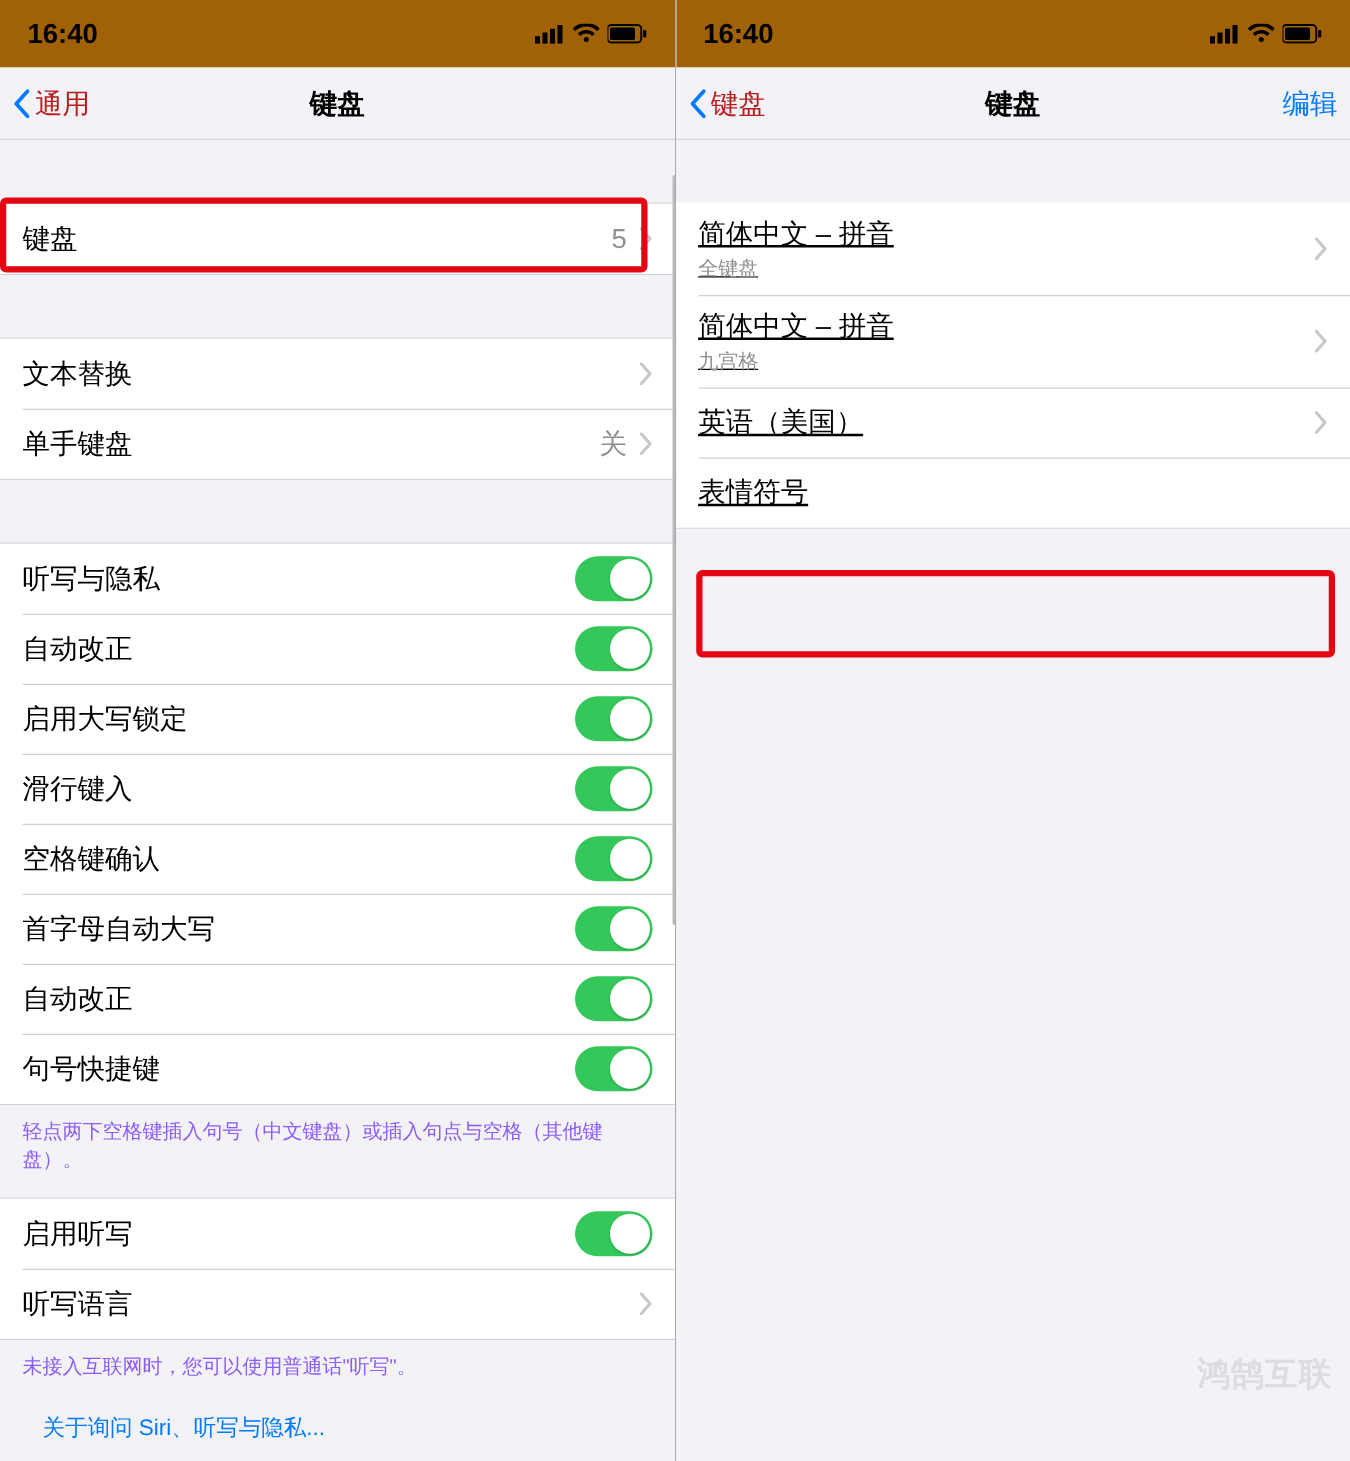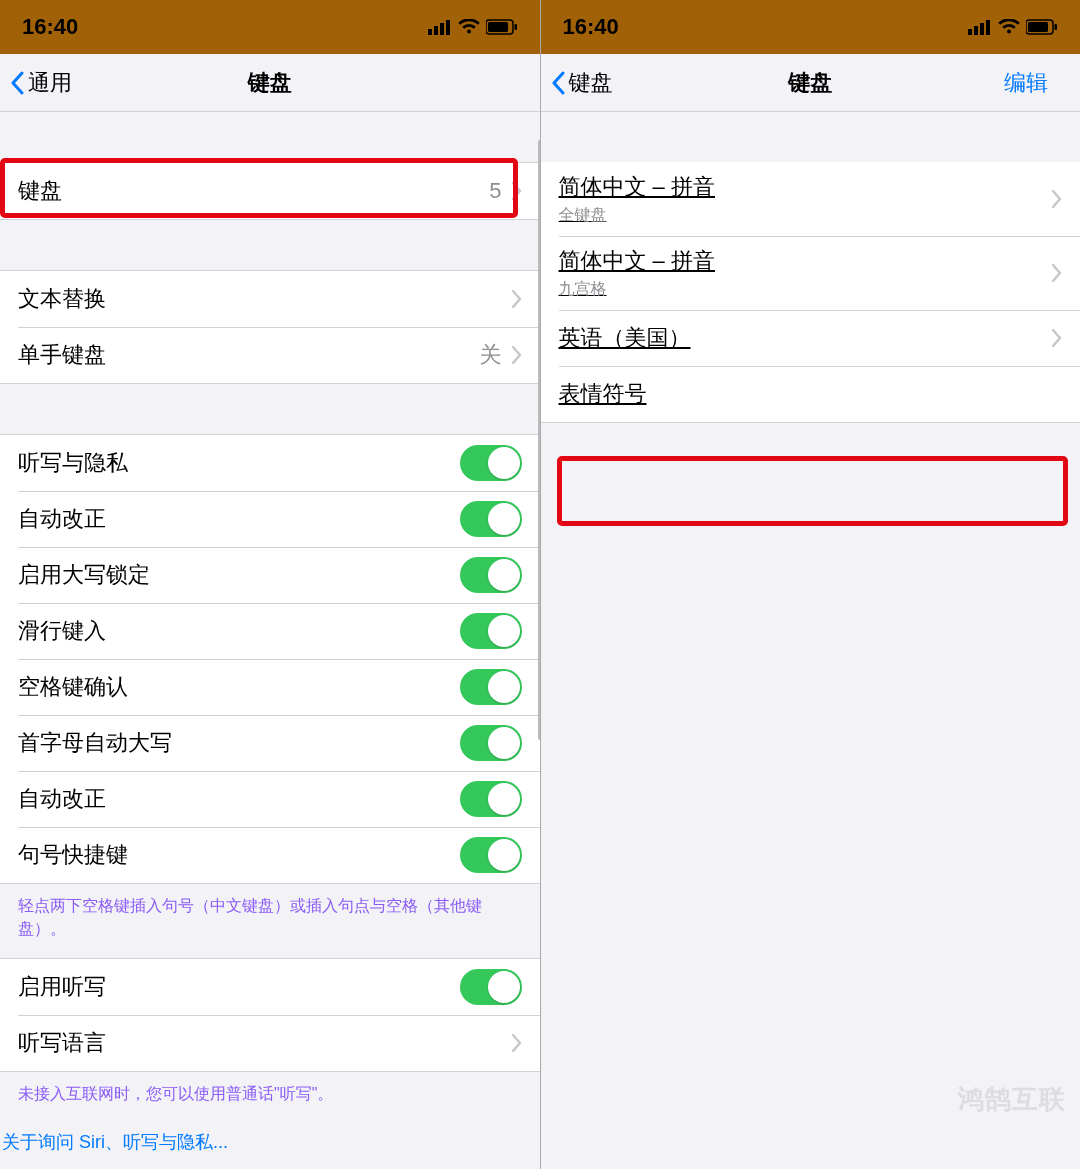--- a/index.html
+++ b/index.html
@@ -24,24 +24,24 @@
       background: #a16207;
     }
     .status-time { font-size: 22px; font-weight: 600; color: #000; }
     .status-icons { display: flex; align-items: center; gap: 6px; }
 
     
     .nav-header {
       height: 58px; display: flex; align-items: center; justify-content: center;
       position: relative; background: #f2f2f7; border-bottom: 1px solid #d1d1d6;
     }
-    .nav-back { position: absolute; left: 10px; display: flex; align-items: center; color: #000000; font-size: 22px; cursor: pointer; }
+    .nav-back { position: absolute; left: 10px; display: flex; align-items: center; color: #b91c1c; font-size: 22px; cursor: pointer; }
     .nav-back svg { margin-right: 2px; }
     .nav-title { font-size: 22px; font-weight: 600; color: #000; }
-    .nav-right { position: absolute; right: 32px; color: #007aff; font-size: 22px; cursor: pointer; }
+    .nav-right { position: absolute; right: 10px; color: #007aff; font-size: 22px; cursor: pointer; }
 
     
     .group { background: #fff; border-top: 1px solid #d1d1d6; border-bottom: 1px solid #d1d1d6; }
     .group.no-tb { border-top: none; text-decoration: underline; }
     .spacer { height: 50px; }
     .spacer.sm { height: 40px; }
 
     .cell {
       min-height: 56px; padding: 0 18px; display: flex; align-items: center; justify-content: space-between;
       background: #fff; position: relative;
@@ -59,21 +59,21 @@
 
     
     .switch { width: 62px; height: 36px; border-radius: 18px; background: #34c759; position: relative; }
     .switch::after {
       content: ""; position: absolute; width: 32px; height: 32px; border-radius: 50%;
       background: #fff; top: 2px; right: 2px; box-shadow: 0 1px 2px rgba(0,0,0,.2);
     }
 
     
     .footer-text { padding: 10px 18px 18px 18px; font-size: 16px; color: #8b5cf6; line-height: 1.45; }
-    .link-text { padding: 6px 2px; font-size: 18px; color: #007aff; }
+    .link-text { padding: 6px 34px; font-size: 18px; color: #007aff; }
 
     
     .highlight-box { position: absolute; border: 5px solid #e30613; border-radius: 5px; pointer-events: none; }
     .hl-left { left: 0; right: 22px; top: 158px; height: 60px; }
     .hl-right { left: 16px; right: 12px; top: 456px; height: 70px; }
 
     .watermark {
       position: absolute; right: 14px; bottom: 52px; font-size: 26px; font-weight: 700;
       color: rgba(180,180,185,.35); letter-spacing: 1px;
     }

